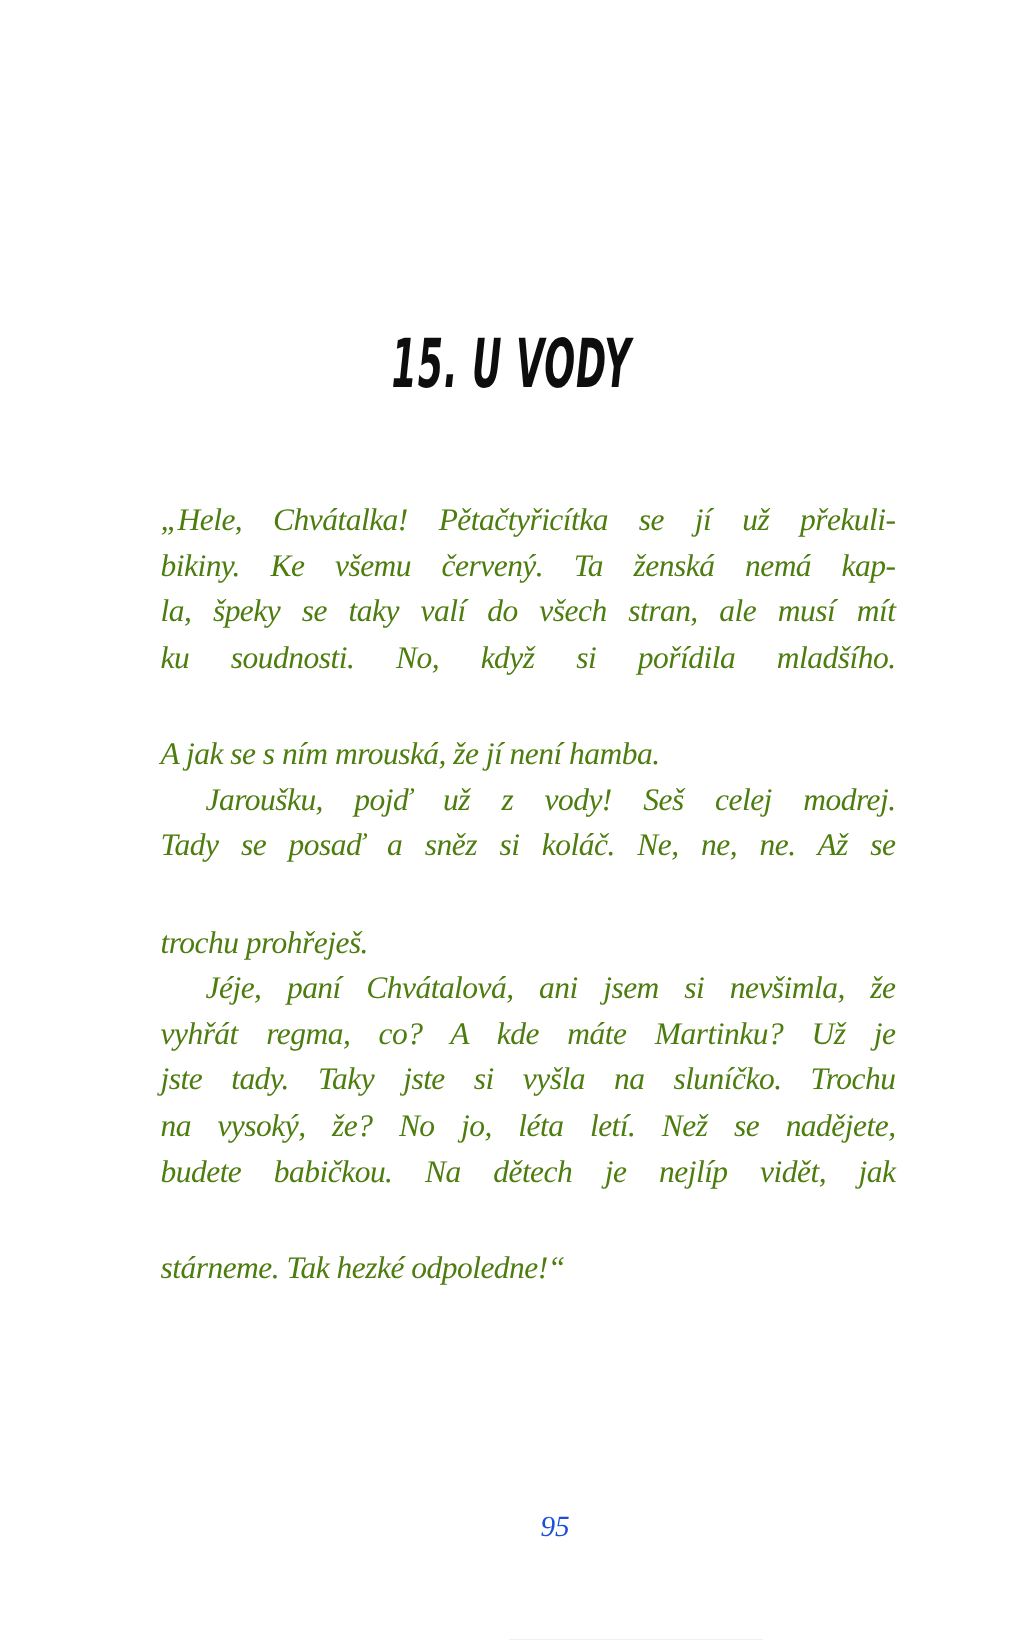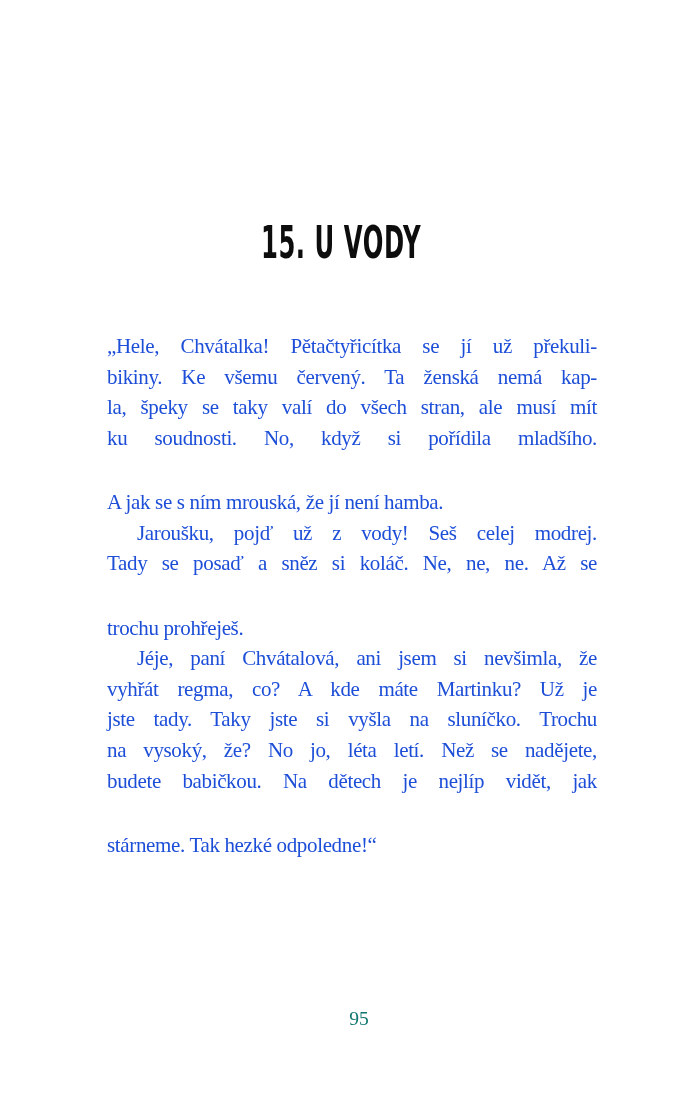--- a/index.html
+++ b/index.html
@@ -9,20 +9,21 @@
   }
   .page {
     position: relative;
     width: 681px;
     height: 1093px;
     margin: 0 auto;
     background: #ffffff;
     overflow: hidden;
     font-family: "Liberation Serif", serif;
     color: #161616;
+    font-style: italic;
   }
   .chapter-title {
     position: absolute;
     top: 219px;
     left: 96px;
     width: 490px;
     text-align: center;
     font-family: "DejaVu Sans", sans-serif;
     font-weight: 800;
     font-size: 45px;
@@ -34,44 +35,44 @@
     white-space: nowrap;
   }
   .body-text {
     position: absolute;
     top: 331px;
     left: 107px;
     width: 490px;
     font-size: 21px;
     line-height: 30.55px;
     letter-spacing: -0.35px;
-    color: #1d4ed8;
+    color: #4d7c0f;
   }
   .paragraph { margin: 0; padding: 0; }
   .line {
     text-align: justify;
     text-align-last: justify;
     height: 30.55px;
     overflow: visible;
   }
   .line.last {
     text-align-last: left;
     margin-top: 34px;
   }
   .line.indent {
     text-indent: 30px;
   }
   .page-number {
     position: absolute;
     top: 1008px;
-    left: 114px;
+    left: 125px;
     width: 490px;
     text-align: center;
     font-size: 19.5px;
-    color: #0f766e;
+    color: #1d4ed8;
   }
 </style>
 </head>
 <body>
 
 <div class="page">
 
   <div class="chapter-title">15. U VODY</div>
 
   <div class="body-text">

